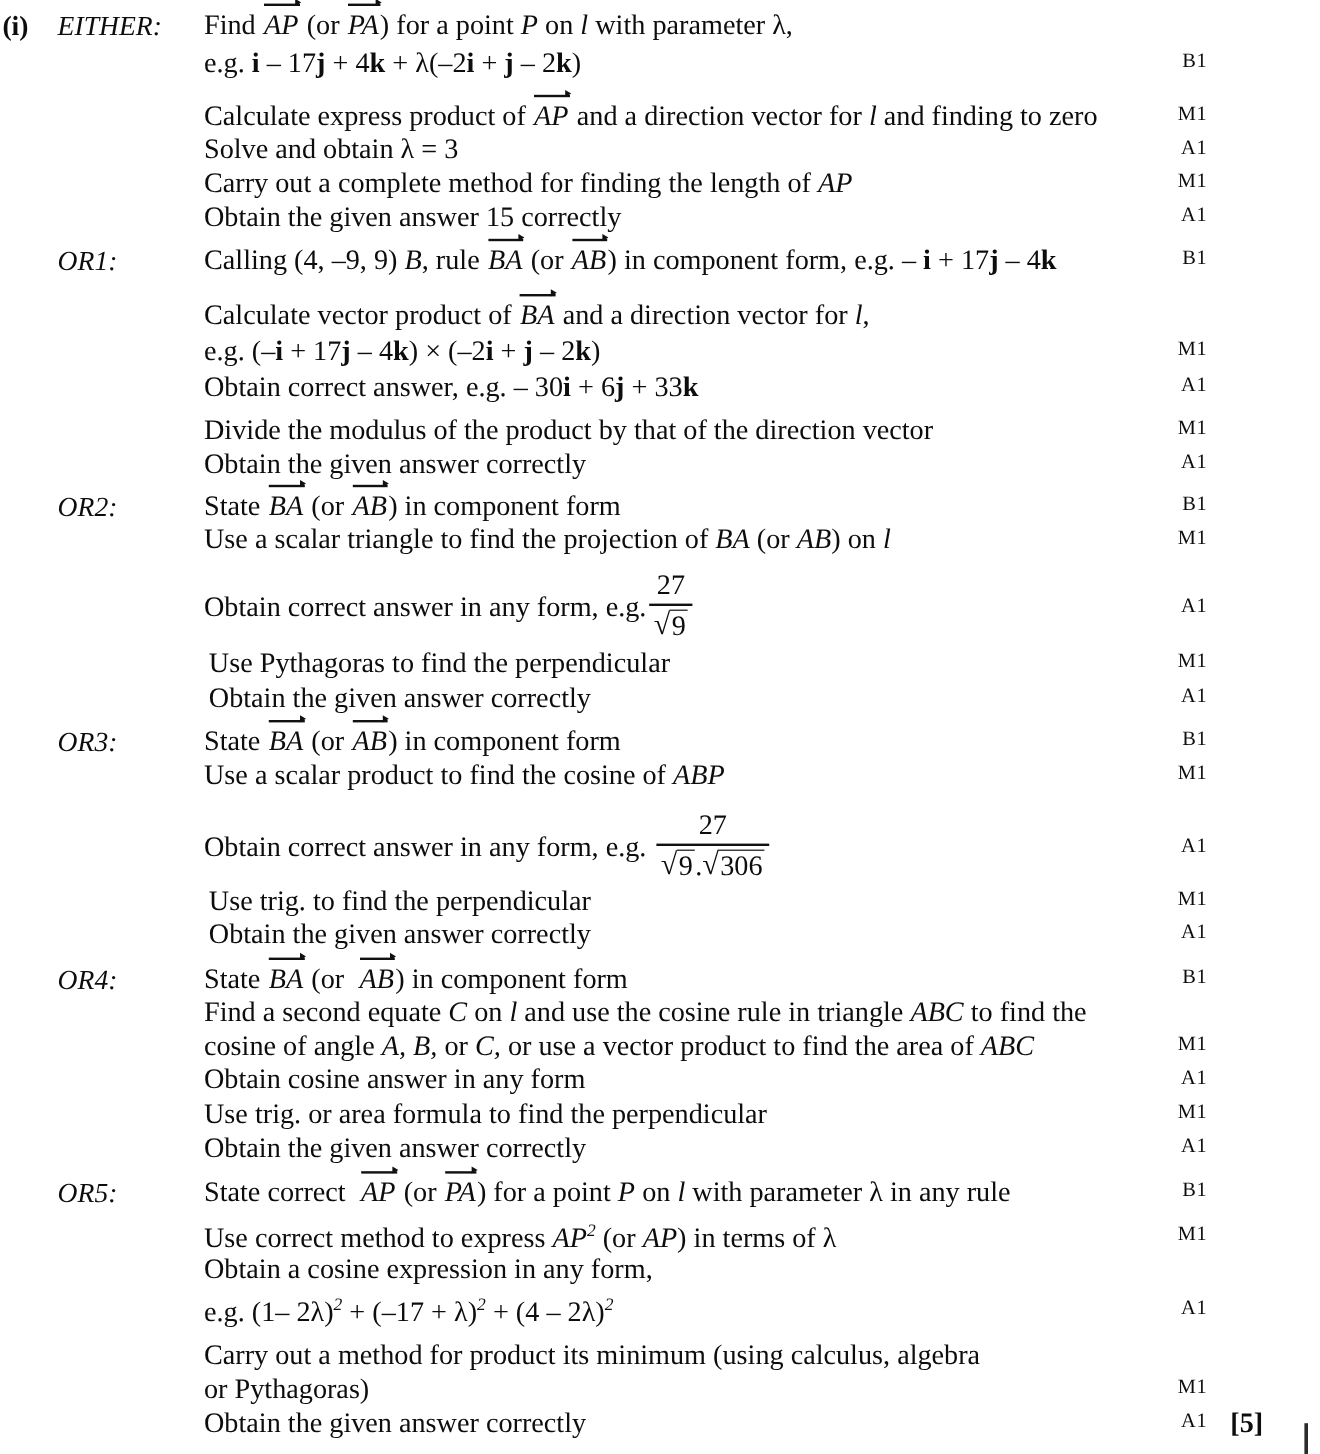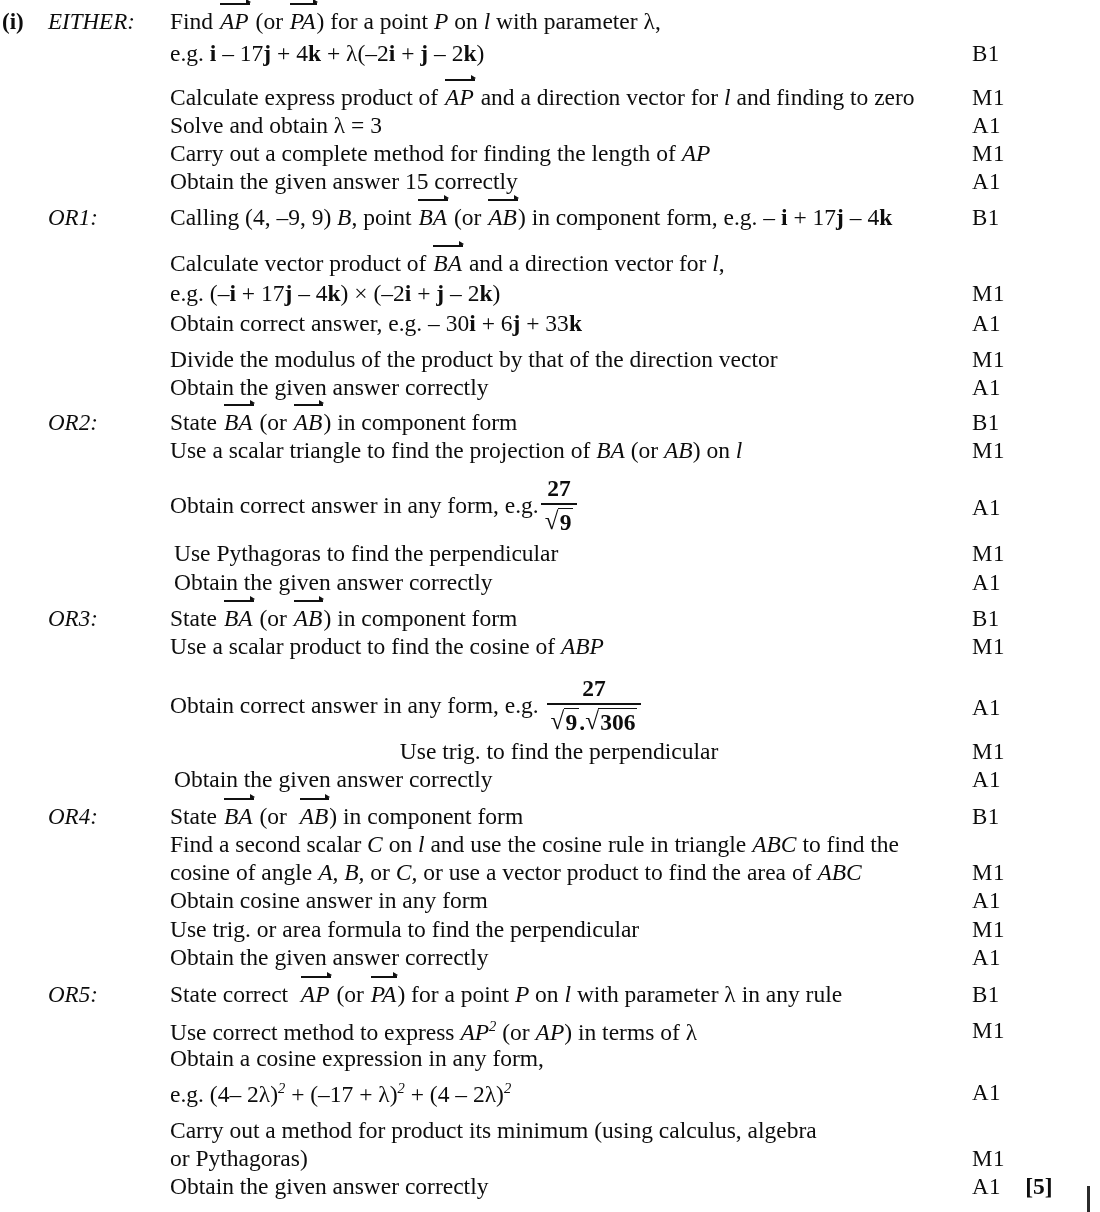--- a/index.html
+++ b/index.html
@@ -49,24 +49,24 @@
   .col-body {
     position: absolute;
     left: 170px;
     width: 770px;
     font-size: 23.5px;
     line-height: 1;
     white-space: nowrap;
   }
   .col-mark {
     position: absolute;
-    left: 972px;
+    left: 944px;
     width: 62px;
-    text-align: left;
-    font-size: 23px;
+    text-align: right;
+    font-size: 17px;
     line-height: 1;
     letter-spacing: 0.5px;
   }
   .col-total {
     position: absolute;
     left: 1012px;
     width: 54px;
     text-align: center;
     font-size: 23.5px;
     font-weight: bold;
@@ -108,21 +108,20 @@
   }
 
   
   .frac {
     display: inline-block;
     vertical-align: middle;
     text-align: center;
     position: relative;
     top: -2px;
     margin: 0 2px;
-    font-weight: bold;
   }
   .frac .num {
     display: block;
     padding: 0 6px 1px 6px;
     font-size: 23.5px;
     line-height: 1.05;
   }
   .frac .bar {
     display: block;
     height: 2px;
@@ -196,21 +195,21 @@
     <span class="col-mark">M1</span>
   </div>
 
   <div class="row" style="top:170px;">
     <span class="col-body">Obtain the given answer 15 correctly</span>
     <span class="col-mark">A1</span>
   </div>
 
   <div class="row" style="top:206px;">
     <span class="col-label">OR1:</span>
-    <span class="col-body"><span>Calling (4, –9, 9) </span><span class="it">B</span><span>, point </span><span class="vec">BA</span><span> (or </span><span class="vec">AB</span><span class="bfm">) in component form, e.g. – <b>i</b> + 17<b>j</b> – 4<b>k</b></span></span>
+    <span class="col-body"><span>Calling (4, –9, 9) </span><span class="it">B</span><span>, rule </span><span class="vec">BA</span><span> (or </span><span class="vec">AB</span><span class="bfm">) in component form, e.g. – <b>i</b> + 17<b>j</b> – 4<b>k</b></span></span>
     <span class="col-mark">B1</span>
   </div>
 
   <div class="row" style="top:252px;">
     <span class="col-body"><span>Calculate vector product of </span><span class="vec">BA</span><span> and a direction vector for </span><span class="it">l</span><span>,</span></span>
   </div>
 
   <div class="row" style="top:282px;">
     <span class="col-body">e.g. (–<b>i</b> + 17<b>j</b> – 4<b>k</b>) × (–2<b>i</b> + <b>j</b> – 2<b>k</b>)</span>
     <span class="col-mark">M1</span>
@@ -267,37 +266,37 @@
     <span class="col-body"><span>Use a scalar product to find the cosine of </span><span class="it">ABP</span></span>
     <span class="col-mark">M1</span>
   </div>
 
   <div class="row" style="top:678px;">
     <span class="col-body"><span>Obtain correct answer in any form, e.g.</span>&nbsp;<span class="frac"><span class="num">27</span><span class="bar"></span><span class="den"><span class="sqrt"><span class="rad">√</span><span class="under">9</span></span><span>.</span><span class="sqrt"><span class="rad">√</span><span class="under">306</span></span></span></span></span>
     <span class="col-mark" style="top:18px;position:absolute;">A1</span>
   </div>
 
   <div class="row" style="top:740px;">
-    <span class="col-body" style="left:174px;text-align:center;">Use trig. to find the perpendicular</span>
+    <span class="col-body" style="left:174px;">Use trig. to find the perpendicular</span>
     <span class="col-mark">M1</span>
   </div>
 
   <div class="row" style="top:768px;">
     <span class="col-body" style="left:174px;">Obtain the given answer correctly</span>
     <span class="col-mark">A1</span>
   </div>
 
   <div class="row" style="top:805px;">
     <span class="col-label">OR4:</span>
     <span class="col-body"><span>State </span><span class="vec">BA</span><span> (or </span>&nbsp;<span class="vec">AB</span><span>) in component form</span></span>
     <span class="col-mark">B1</span>
   </div>
 
   <div class="row" style="top:833px;">
-    <span class="col-body"><span>Find a second scalar </span><span class="it">C</span><span> on </span><span class="it">l</span><span> and use the cosine rule in triangle </span><span class="it">ABC</span><span> to find the</span></span>
+    <span class="col-body"><span>Find a second equate </span><span class="it">C</span><span> on </span><span class="it">l</span><span> and use the cosine rule in triangle </span><span class="it">ABC</span><span> to find the</span></span>
   </div>
 
   <div class="row" style="top:861px;">
     <span class="col-body"><span>cosine of angle </span><span class="it">A,</span><span> </span><span class="it">B,</span><span> or </span><span class="it">C,</span><span> or use a vector product to find the area of </span><span class="it">ABC</span></span>
     <span class="col-mark">M1</span>
   </div>
 
   <div class="row" style="top:889px;">
     <span class="col-body">Obtain cosine answer in any form</span>
     <span class="col-mark">A1</span>
@@ -322,21 +321,21 @@
   <div class="row" style="top:1019px;">
     <span class="col-body"><span>Use correct method to express  </span><span class="it">AP</span><sup class="pw">2</sup><span> (or </span><span class="it">AP</span><span>) in terms of </span><span>λ</span></span>
     <span class="col-mark">M1</span>
   </div>
 
   <div class="row" style="top:1047px;">
     <span class="col-body">Obtain a cosine expression in any form,</span>
   </div>
 
   <div class="row" style="top:1081px;">
-    <span class="col-body"><span>e.g. (4– 2λ)</span><sup class="pw">2</sup><span> + (–17 + λ)</span><sup class="pw">2</sup><span> + (4 – 2λ)</span><sup class="pw">2</sup></span>
+    <span class="col-body"><span>e.g. (1– 2λ)</span><sup class="pw">2</sup><span> + (–17 + λ)</span><sup class="pw">2</sup><span> + (4 – 2λ)</span><sup class="pw">2</sup></span>
     <span class="col-mark">A1</span>
   </div>
 
   <div class="row" style="top:1119px;">
     <span class="col-body">Carry out a method for product its minimum (using calculus, algebra</span>
   </div>
 
   <div class="row" style="top:1147px;">
     <span class="col-body">or Pythagoras)</span>
     <span class="col-mark">M1</span>

